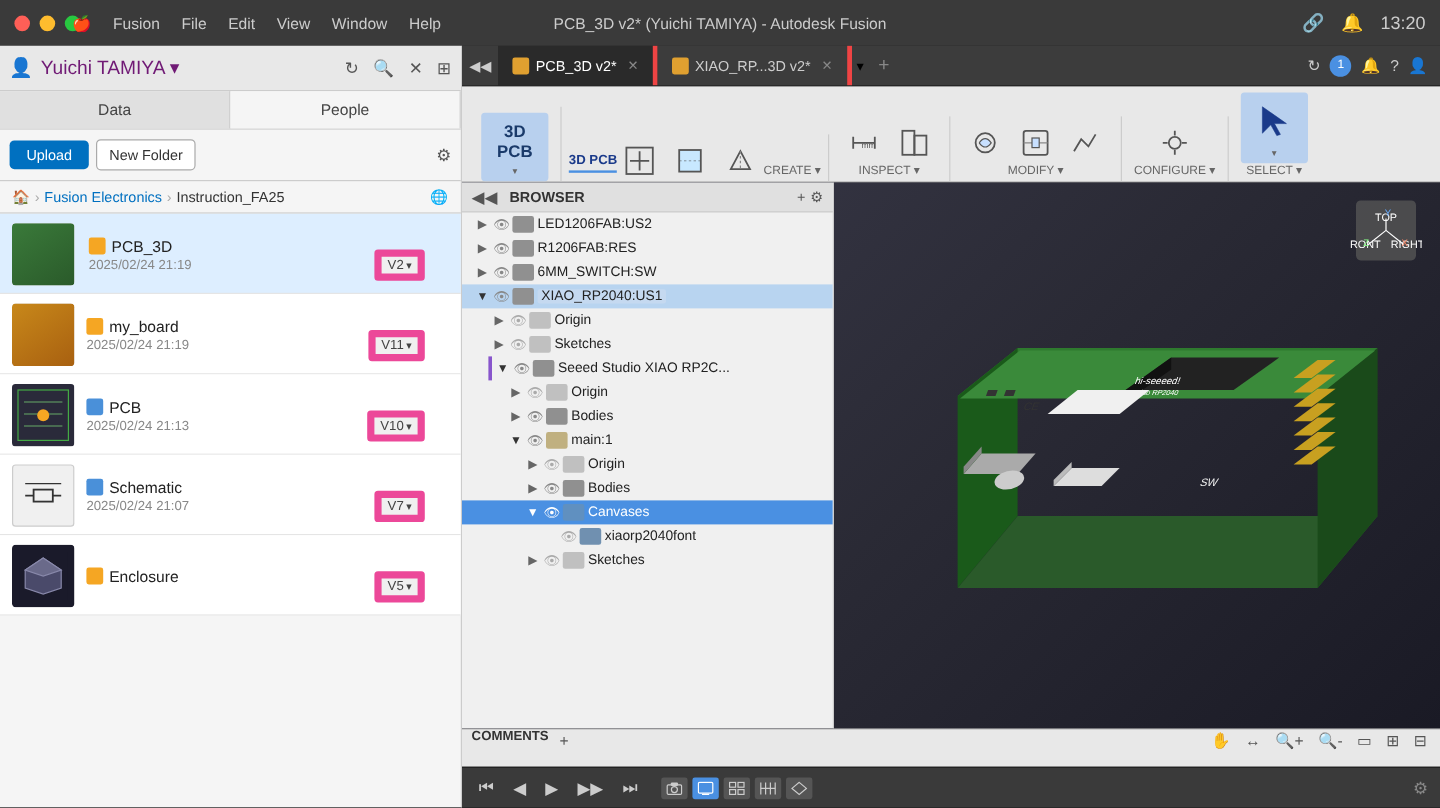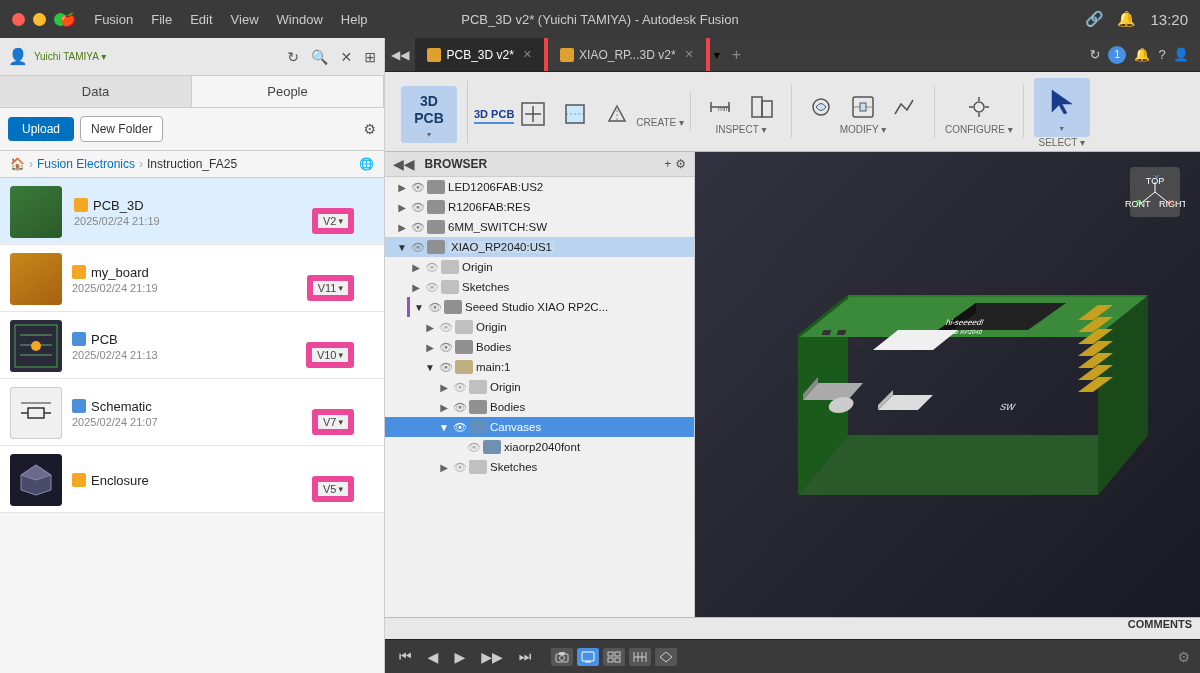--- a/index.html
+++ b/index.html
@@ -61,21 +61,21 @@
     .doc-tabs { display: flex; align-items: center; background: #3c3c3c; border-bottom: 1px solid #222; padding: 0 0; height: 34px; }
     .doc-tab { display: flex; align-items: center; padding: 0 12px; height: 100%; font-size: 12px; color: #ccc; cursor: pointer; border-right: 4px solid #ef4444; gap: 5px; background: #3c3c3c; }
     .doc-tab.active { background: #2a2a2a; color: white; }
     .doc-tab .tab-icon { width: 14px; height: 14px; background: #e0a030; border-radius: 2px; display: inline-block; }
     .doc-tab .close-x { color: #888; font-size: 11px; cursor: pointer; margin-left: 4px; }
     .tab-add { padding: 0 8px; color: #888; cursor: pointer; font-size: 16px; height: 100%; display: flex; align-items: center; }
     .tab-right { margin-left: auto; display: flex; align-items: center; gap: 8px; padding-right: 10px; }
     .tab-right-btn { color: #ccc; cursor: pointer; font-size: 13px; background: none; border: none; }
 
     
-    .ribbon { background: #e8e8e8; border-bottom: 1px solid #bbb; display: flex; align-items: center; padding: 0 6px; height: 80px; }
+    .ribbon { background: #e8e8e8; border-bottom: 1px solid #bbb; display: flex; align-items: flex-end; padding: 0 6px; height: 80px; }
     .ribbon-group { display: flex; flex-direction: column; align-items: center; padding: 0 10px; border-right: 1px solid #ccc; }
     .ribbon-group-label { font-size: 10px; color: #666; margin-top: auto; padding-bottom: 3px; }
     .ribbon-tools { display: flex; align-items: flex-start; gap: 4px; padding-top: 5px; flex: 1; }
     .ribbon-btn { display: flex; flex-direction: column; align-items: center; background: none; border: none; cursor: pointer; padding: 3px 5px; border-radius: 3px; font-size: 10px; color: #333; gap: 2px; }
     .ribbon-btn.active { background: #c0d8f0; }
     .ribbon-icon { width: 28px; height: 28px; display: flex; align-items: center; justify-content: center; font-size: 18px; }
     .ribbon-large { display: flex; flex-direction: column; align-items: center; padding: 4px 8px; cursor: pointer; border-radius: 3px; font-size: 10px; color: #333; background: none; border: none; }
     .ribbon-large.active { background: #b8d0ee; }
     .ribbon-icon-lg { width: 40px; height: 40px; display: flex; align-items: center; justify-content: center; font-size: 24px; }
     .dropdown-arrow { font-size: 8px; color: #666; }
@@ -100,21 +100,21 @@
     .indent1 { padding-left: 10px; }
     .indent2 { padding-left: 24px; }
     .indent3 { padding-left: 38px; }
     .indent4 { padding-left: 52px; }
     .indent5 { padding-left: 66px; }
 
     
     .axis-cube { position: absolute; right: 10px; top: 5px; width: 60px; height: 60px; }
 
     
-    .bottom-bar { height: 22px; background: #e8e8e8; border-top: 1px solid #bbb; display: flex; align-items: flex-end; padding: 0 8px; gap: 6px; flex-direction: column; }
+    .bottom-bar { height: 32px; background: #e8e8e8; border-top: 1px solid #bbb; display: flex; align-items: flex-start; padding: 0 8px; gap: 6px; }
     .comments-label { font-size: 11px; font-weight: 600; color: #333; text-transform: uppercase; flex: 0; white-space: nowrap; }
     .bottom-btn { background: none; border: none; color: #555; cursor: pointer; font-size: 13px; padding: 2px 3px; }
 
     
     .anim-bar { height: 34px; background: #3a3a3a; display: flex; align-items: center; padding: 0 10px; gap: 8px; border-top: 1px solid #222; }
     .anim-btn { background: none; border: none; color: #ccc; cursor: pointer; font-size: 14px; padding: 2px 4px; }
     .timeline-icons { display: flex; gap: 4px; margin-left: 8px; }
     .tl-icon { width: 22px; height: 18px; background: #555; border-radius: 2px; cursor: pointer; display: flex; align-items: center; justify-content: center; font-size: 10px; color: #ccc; }
     .tl-icon.active { background: #4a90e2; }
     .settings-icon { margin-left: auto; color: #888; cursor: pointer; font-size: 14px; }
@@ -150,21 +150,21 @@
     <span>13:20</span>
   </div>
 </div>
 
 <div class="app-body">
 
   <div class="left-panel">
 
     <div class="left-toolbar">
       <span style="font-size:16px;">👤</span>
-      <span style="font-size:10px; color:#4d7c0f; cursor:pointer;">Yuichi TAMIYA ▾</span>
+      <span style="font-size:16px; color:#701a75; cursor:pointer;">Yuichi TAMIYA ▾</span>
       <div style="flex:1"></div>
       <span style="color:#555; cursor:pointer; font-size:14px;">↻</span>
       <span style="color:#555; cursor:pointer; font-size:14px; margin-left:6px;">🔍</span>
       <span style="color:#555; cursor:pointer; font-size:14px; margin-left:6px;">✕</span>
       <span style="color:#555; cursor:pointer; font-size:14px; margin-left:6px;">⊞</span>
     </div>
 
     <div class="tabs">
       <div class="tab">Data</div>
       <div class="tab active">People</div>

